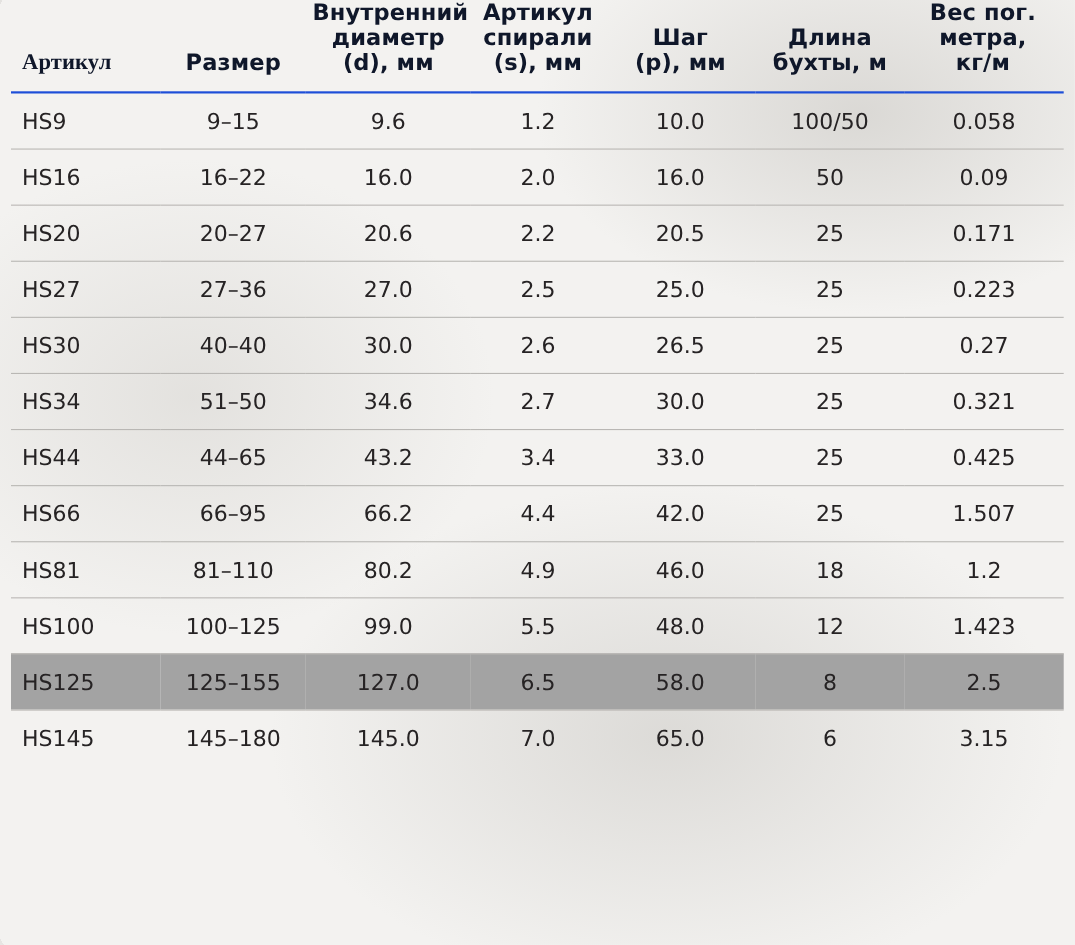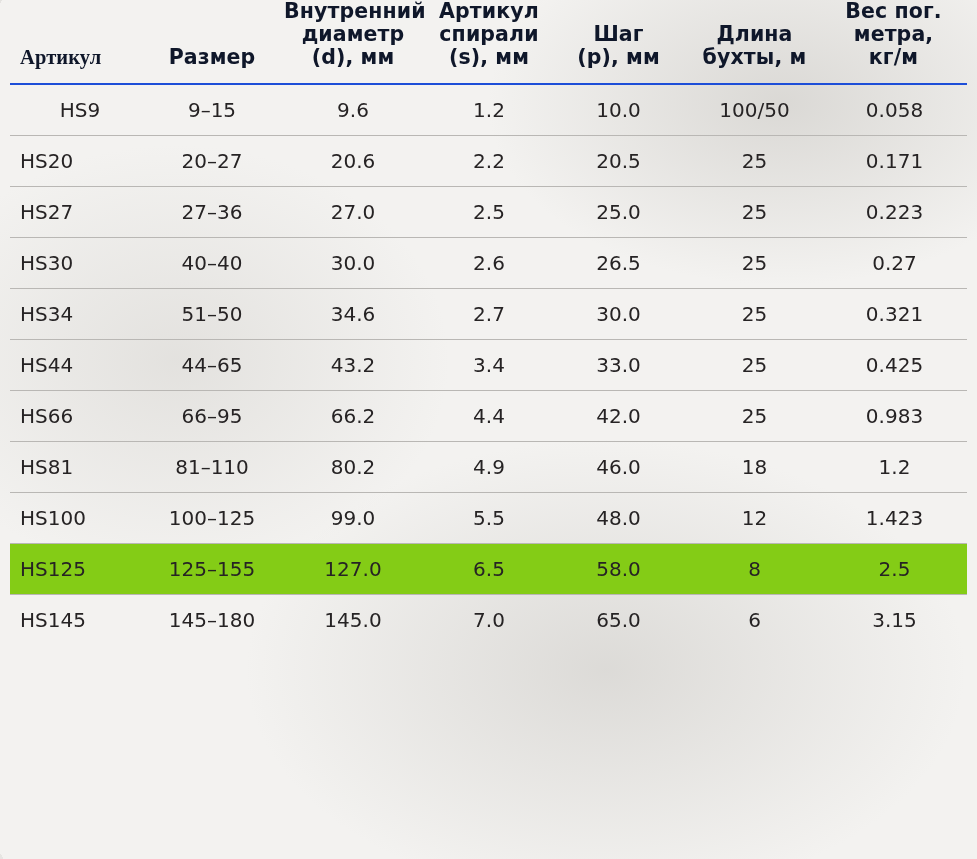--- a/index.html
+++ b/index.html
@@ -66,25 +66,24 @@
     text-align: center;
     padding: 13px 6px 13px 6px;
     border-bottom: 1px solid #b9b7b4;
     white-space: nowrap;
   }
   table.spec tbody td.first {
     text-align: left;
     padding-left: 10px;
   }
   table.spec tbody tr.highlight td {
-    background: #84cc16;
+    background: #a3a3a3;
   }
   table.spec tbody tr:first-child td {
     border-top: none;
-    text-align: center;
   }
   table.spec tbody tr:last-child td {
     border-bottom: none;
   }
   col.c0 { width: 136px; }
   col.c1 { width: 132px; }
   col.c2 { width: 150px; }
   col.c3 { width: 122px; }
   col.c4 { width: 137px; }
   col.c5 { width: 135px; }
@@ -121,20 +120,29 @@
         <tr>
           <td class="first">HS9</td>
           <td>9–15</td>
           <td>9.6</td>
           <td>1.2</td>
           <td>10.0</td>
           <td>100/50</td>
           <td>0.058</td>
         </tr>
         <tr>
+          <td class="first">HS16</td>
+          <td>16–22</td>
+          <td>16.0</td>
+          <td>2.0</td>
+          <td>16.0</td>
+          <td>50</td>
+          <td>0.09</td>
+        </tr>
+        <tr>
           <td class="first">HS20</td>
           <td>20–27</td>
           <td>20.6</td>
           <td>2.2</td>
           <td>20.5</td>
           <td>25</td>
           <td>0.171</td>
         </tr>
         <tr>
           <td class="first">HS27</td>
@@ -172,21 +180,21 @@
           <td>25</td>
           <td>0.425</td>
         </tr>
         <tr>
           <td class="first">HS66</td>
           <td>66–95</td>
           <td>66.2</td>
           <td>4.4</td>
           <td>42.0</td>
           <td>25</td>
-          <td>0.983</td>
+          <td>1.507</td>
         </tr>
         <tr>
           <td class="first">HS81</td>
           <td>81–110</td>
           <td>80.2</td>
           <td>4.9</td>
           <td>46.0</td>
           <td>18</td>
           <td>1.2</td>
         </tr>

